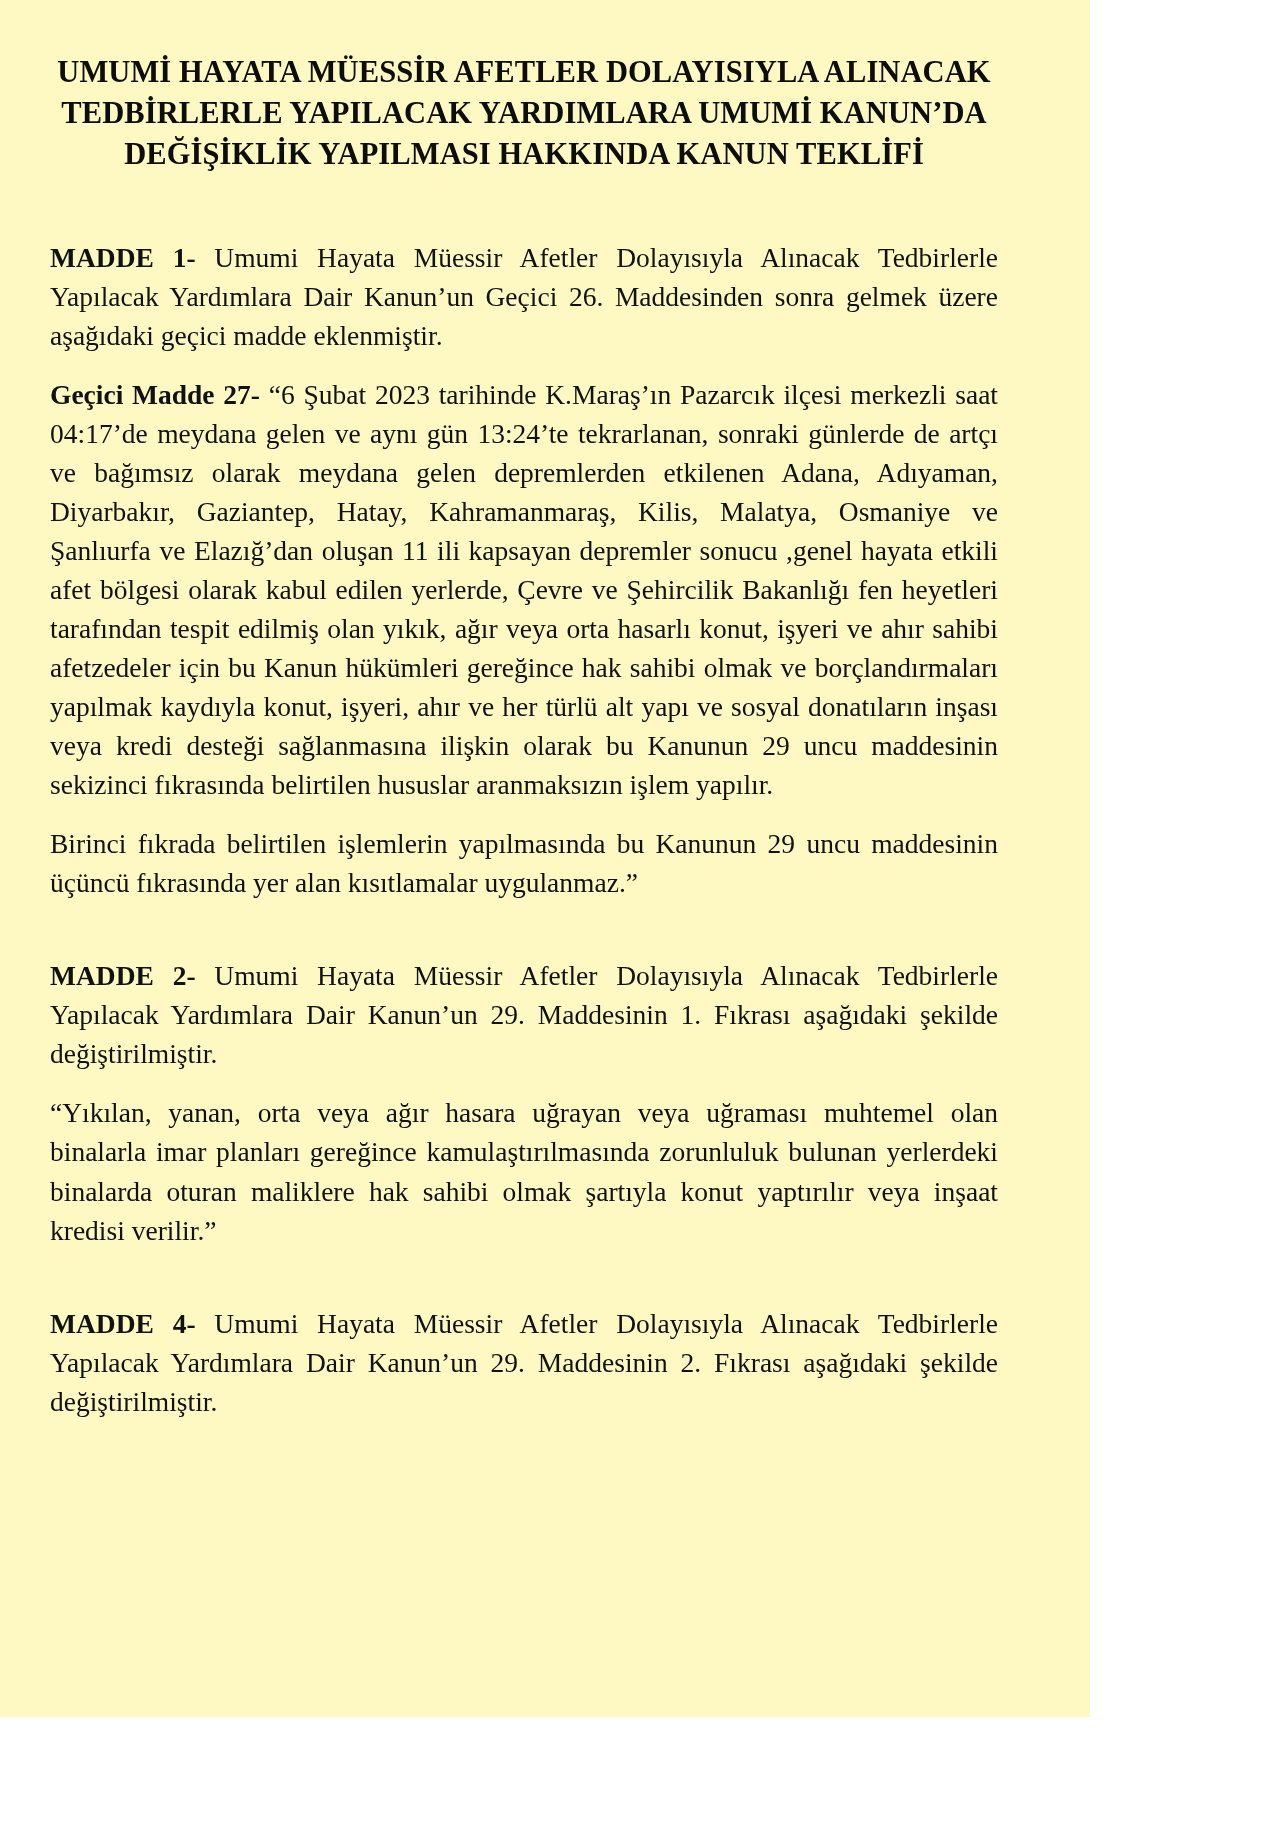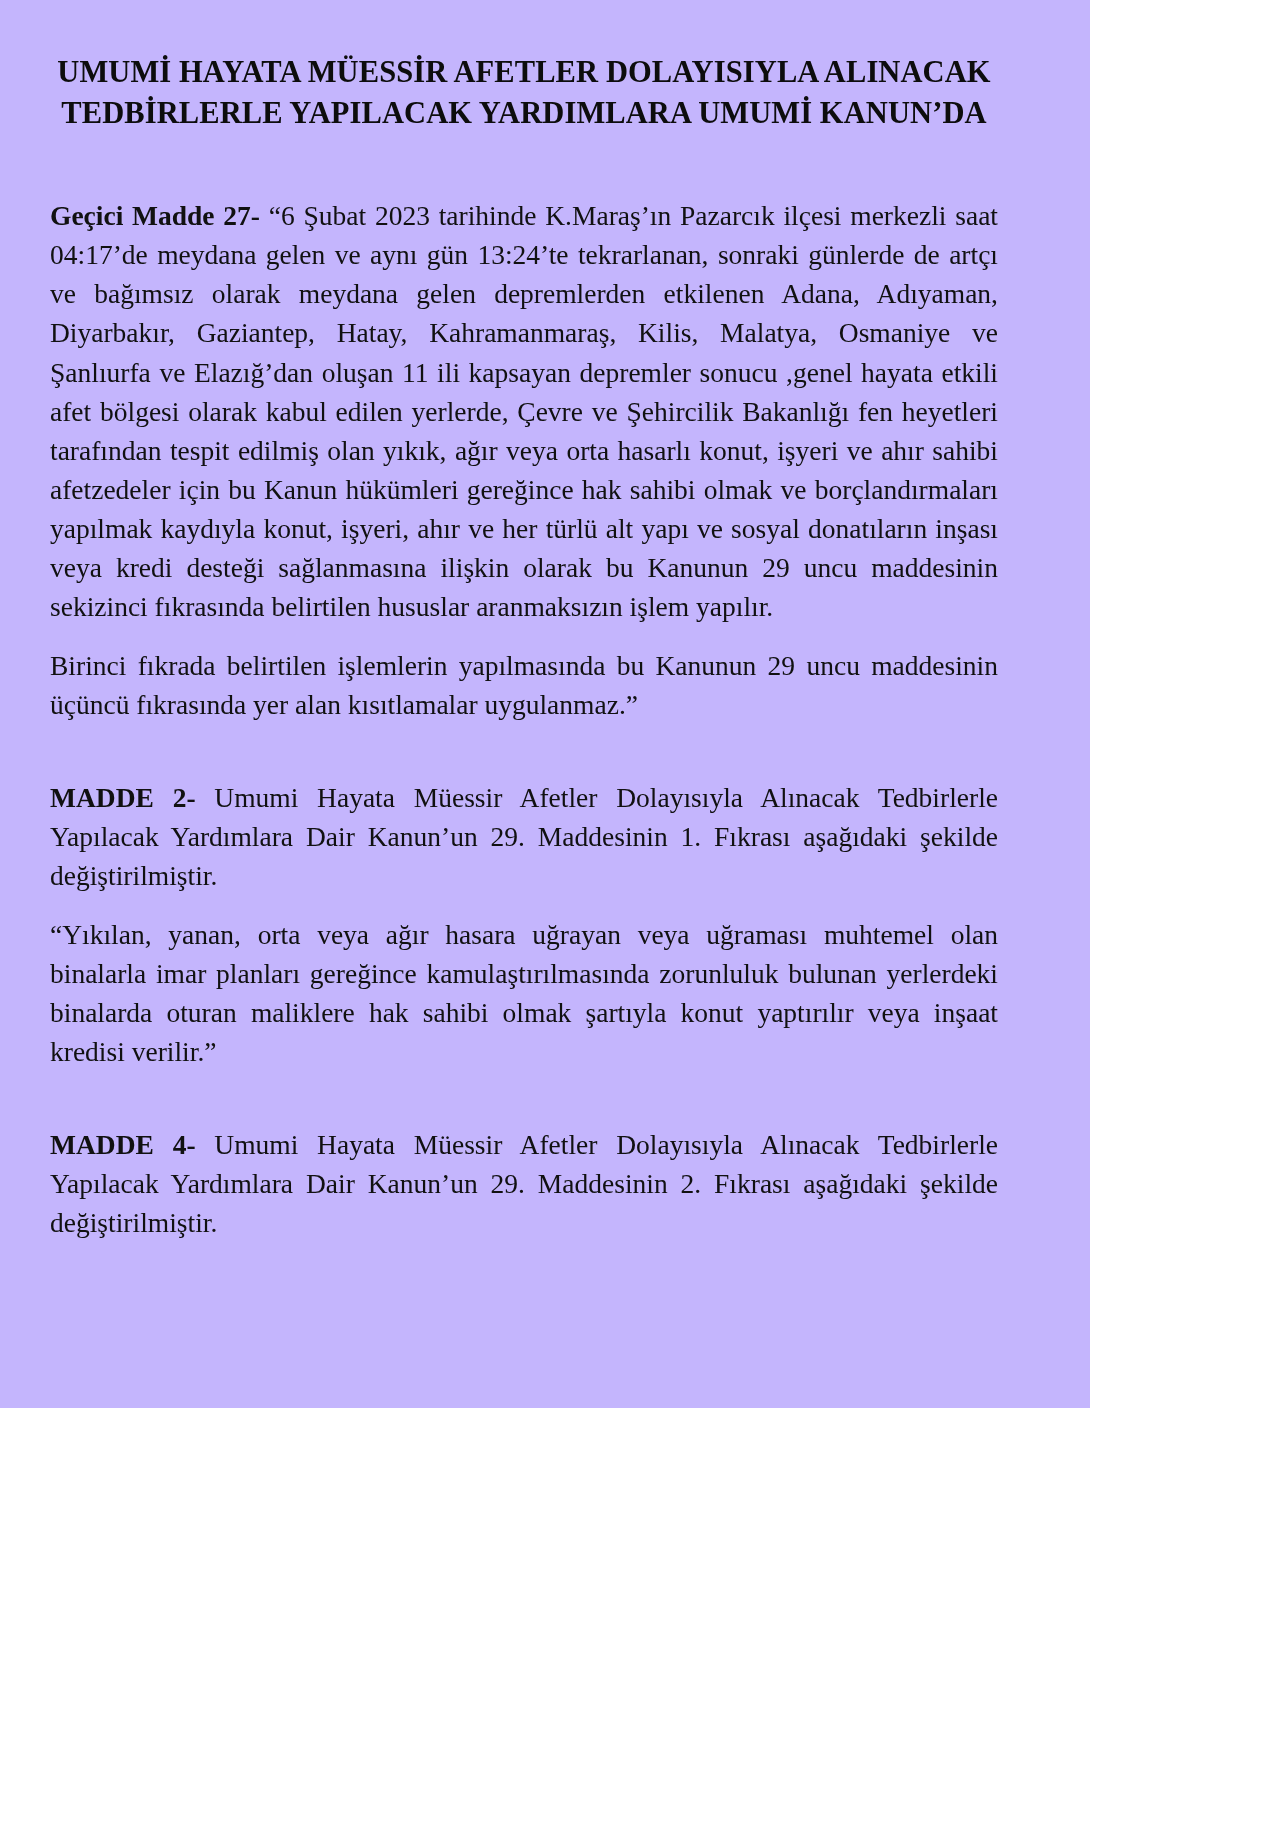--- a/index.html
+++ b/index.html
@@ -17,22 +17,22 @@
     height: 1842px;
     background: #ffffff;
     box-sizing: border-box;
     overflow: hidden;
   }
   .sheet {
     position: absolute;
     left: 0;
     top: 0;
     width: 1090px;
-    height: 1408px;
-    background: #c4b5fd;
+    height: 1717px;
+    background: #fef9c3;
     box-sizing: border-box;
     padding: 52px 92px 0 50px;
   }
   .doc-title {
     text-align: center;
     font-weight: bold;
     font-size: 30.5px;
     line-height: 1.35;
     letter-spacing: 0.1px;
     margin: 0 0 0 0;
@@ -70,24 +70,26 @@
 </style>
 </head>
 <body>
 
 <div class="page">
   <div class="sheet">
 
     <h1 class="doc-title">
       <span class="title-line">UMUMİ HAYATA MÜESSİR AFETLER DOLAYISIYLA ALINACAK</span>
       <span class="title-line">TEDBİRLERLE YAPILACAK YARDIMLARA UMUMİ KANUN’DA</span>
+      <span class="title-line">DEĞİŞİKLİK YAPILMASI HAKKINDA KANUN TEKLİFİ</span>
     </h1>
 
     <div class="body-block">
 
+      <p class="para"><span class="lead">MADDE 1-</span><span> Umumi Hayata Müessir Afetler Dolayısıyla Alınacak Tedbirlerle Yapılacak Yardımlara Dair Kanun’un Geçici 26. Maddesinden sonra gelmek üzere aşağıdaki geçici madde eklenmiştir.</span></p>
 
       <p class="para"><span class="lead">Geçici Madde 27-</span><span> “6 Şubat 2023 tarihinde K.Maraş’ın Pazarcık ilçesi merkezli saat 04:17’de meydana gelen ve aynı gün 13:24’te tekrarlanan, sonraki günlerde de artçı ve bağımsız olarak meydana gelen depremlerden etkilenen Adana, Adıyaman, Diyarbakır, Gaziantep, Hatay, Kahramanmaraş, Kilis, Malatya, Osmaniye ve Şanlıurfa ve Elazığ’dan oluşan 11 ili kapsayan depremler sonucu ,genel hayata etkili afet bölgesi olarak kabul edilen yerlerde, Çevre ve Şehircilik Bakanlığı fen heyetleri tarafından tespit edilmiş olan yıkık, ağır veya orta hasarlı konut, işyeri ve ahır sahibi afetzedeler için bu Kanun hükümleri gereğince hak sahibi olmak ve borçlandırmaları yapılmak kaydıyla konut, işyeri, ahır ve her türlü alt yapı ve sosyal donatıların inşası veya kredi desteği sağlanmasına ilişkin olarak bu Kanunun 29 uncu maddesinin sekizinci fıkrasında belirtilen hususlar aranmaksızın işlem yapılır.</span></p>
 
       <p class="para"><span>Birinci fıkrada belirtilen işlemlerin yapılmasında bu Kanunun 29 uncu maddesinin üçüncü fıkrasında yer alan kısıtlamalar uygulanmaz.”</span></p>
 
       <div class="spacer-md"></div>
 
       <p class="para"><span class="lead">MADDE 2-</span><span> Umumi Hayata Müessir Afetler Dolayısıyla Alınacak Tedbirlerle Yapılacak Yardımlara Dair Kanun’un 29. Maddesinin 1. Fıkrası aşağıdaki şekilde değiştirilmiştir.</span></p>
 
       <p class="para"><span>“Yıkılan, yanan, orta veya ağır hasara uğrayan veya uğraması muhtemel olan binalarla imar planları gereğince kamulaştırılmasında zorunluluk bulunan yerlerdeki binalarda oturan maliklere hak sahibi olmak şartıyla konut yaptırılır veya inşaat kredisi verilir.”</span></p>

